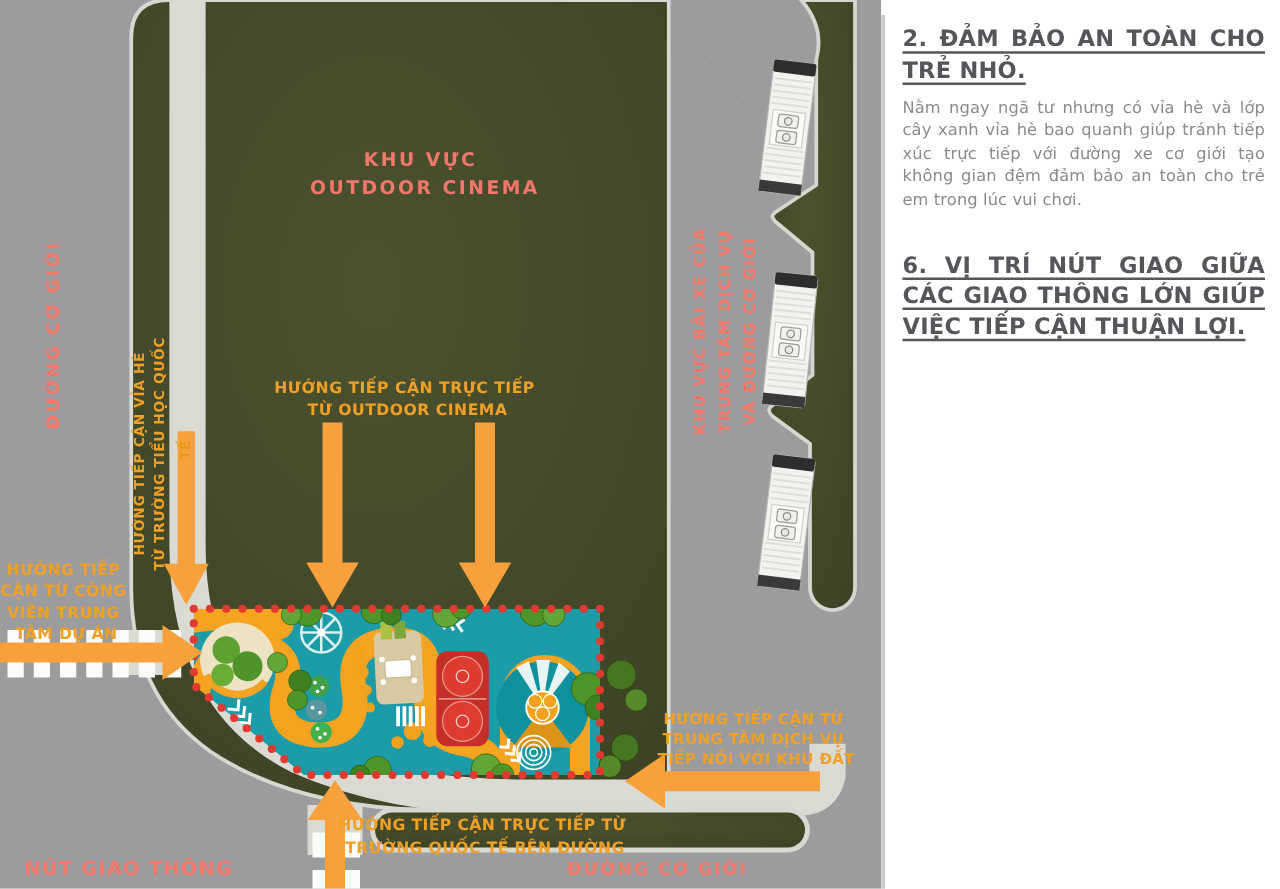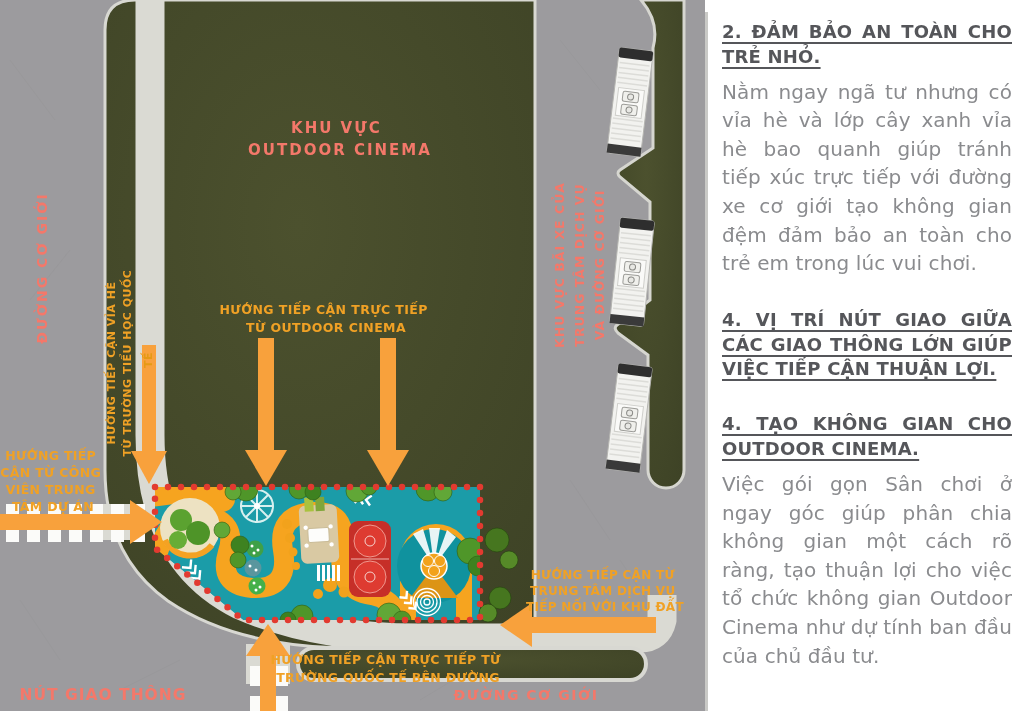--- a/index.html
+++ b/index.html
@@ -4,21 +4,21 @@
 <style>
   html,body{margin:0;padding:0;width:1024px;height:711px;overflow:hidden;background:#fff;
     font-family:"DejaVu Sans","Liberation Sans",sans-serif;}
   .stage{position:relative;width:1024px;height:711px;}
   .map{position:absolute;left:0;top:0;width:705px;height:711px;}
   .panel{position:absolute;left:705px;top:12px;width:319px;height:711px;background:#ffffff;
     box-sizing:border-box;padding:8px 12px 0 14px;border-left:3px solid #c9c9c6;}
   .section{margin-bottom:30px;}
   .section h2{margin:0 0 8px 0;font-size:18px;line-height:1.38;font-weight:bold;color:#55565a;
     text-align:justify;letter-spacing:.2px;text-decoration:underline;text-decoration-thickness:1.5px;text-underline-offset:4px;}
-  .section p{margin:0;font-size:20px;line-height:1.43;color:#8a8b8e;text-align:justify;letter-spacing:.1px;}
+  .section p{margin:0;font-size:13px;line-height:1.43;color:#8a8b8e;text-align:justify;letter-spacing:.1px;}
   svg text{font-family:"DejaVu Sans","Liberation Sans",sans-serif;font-weight:bold;}
   .lbl-salmon{fill:#f4786a;}
   .lbl-orange{fill:#f0a125;}
 </style>
 </head>
 <body>
 
 <div class="stage">
 
   <svg class="map" viewBox="0 0 705 711" xmlns="http://www.w3.org/2000/svg">
@@ -304,21 +304,17 @@
 
     <text class="lbl-salmon" font-size="14" letter-spacing="1.5" text-anchor="middle" x="526" y="700">ĐƯỜNG CƠ GIỚI</text>
   </svg>
 
   <div class="panel">
     <div class="section">
       <h2>2. ĐẢM BẢO AN TOÀN CHO TRẺ NHỎ.</h2>
       <p>Nằm ngay ngã tư nhưng có vỉa hè và lớp cây xanh vỉa hè bao quanh giúp tránh tiếp xúc trực tiếp với đường xe cơ giới tạo không gian đệm đảm bảo an toàn cho trẻ em trong lúc vui chơi.</p>
     </div>
     <div class="section">
-      <h2>4. VỊ TRÍ NÚT GIAO GIỮA CÁC GIAO THÔNG LỚN GIÚP VIỆC TIẾP CẬN THUẬN LỢI.</h2>
-    </div>
-    <div class="section">
-      <h2>4. TẠO KHÔNG GIAN CHO OUTDOOR CINEMA.</h2>
-      <p>Việc gói gọn Sân chơi ở ngay góc giúp phân chia không gian một cách rõ ràng, tạo thuận lợi cho việc tổ chức không gian Outdoor Cinema như dự tính ban đầu của chủ đầu tư.</p>
+      <h2>6. VỊ TRÍ NÚT GIAO GIỮA CÁC GIAO THÔNG LỚN GIÚP VIỆC TIẾP CẬN THUẬN LỢI.</h2>
     </div>
   </div>
 
 </div>
 
 </body></html>

